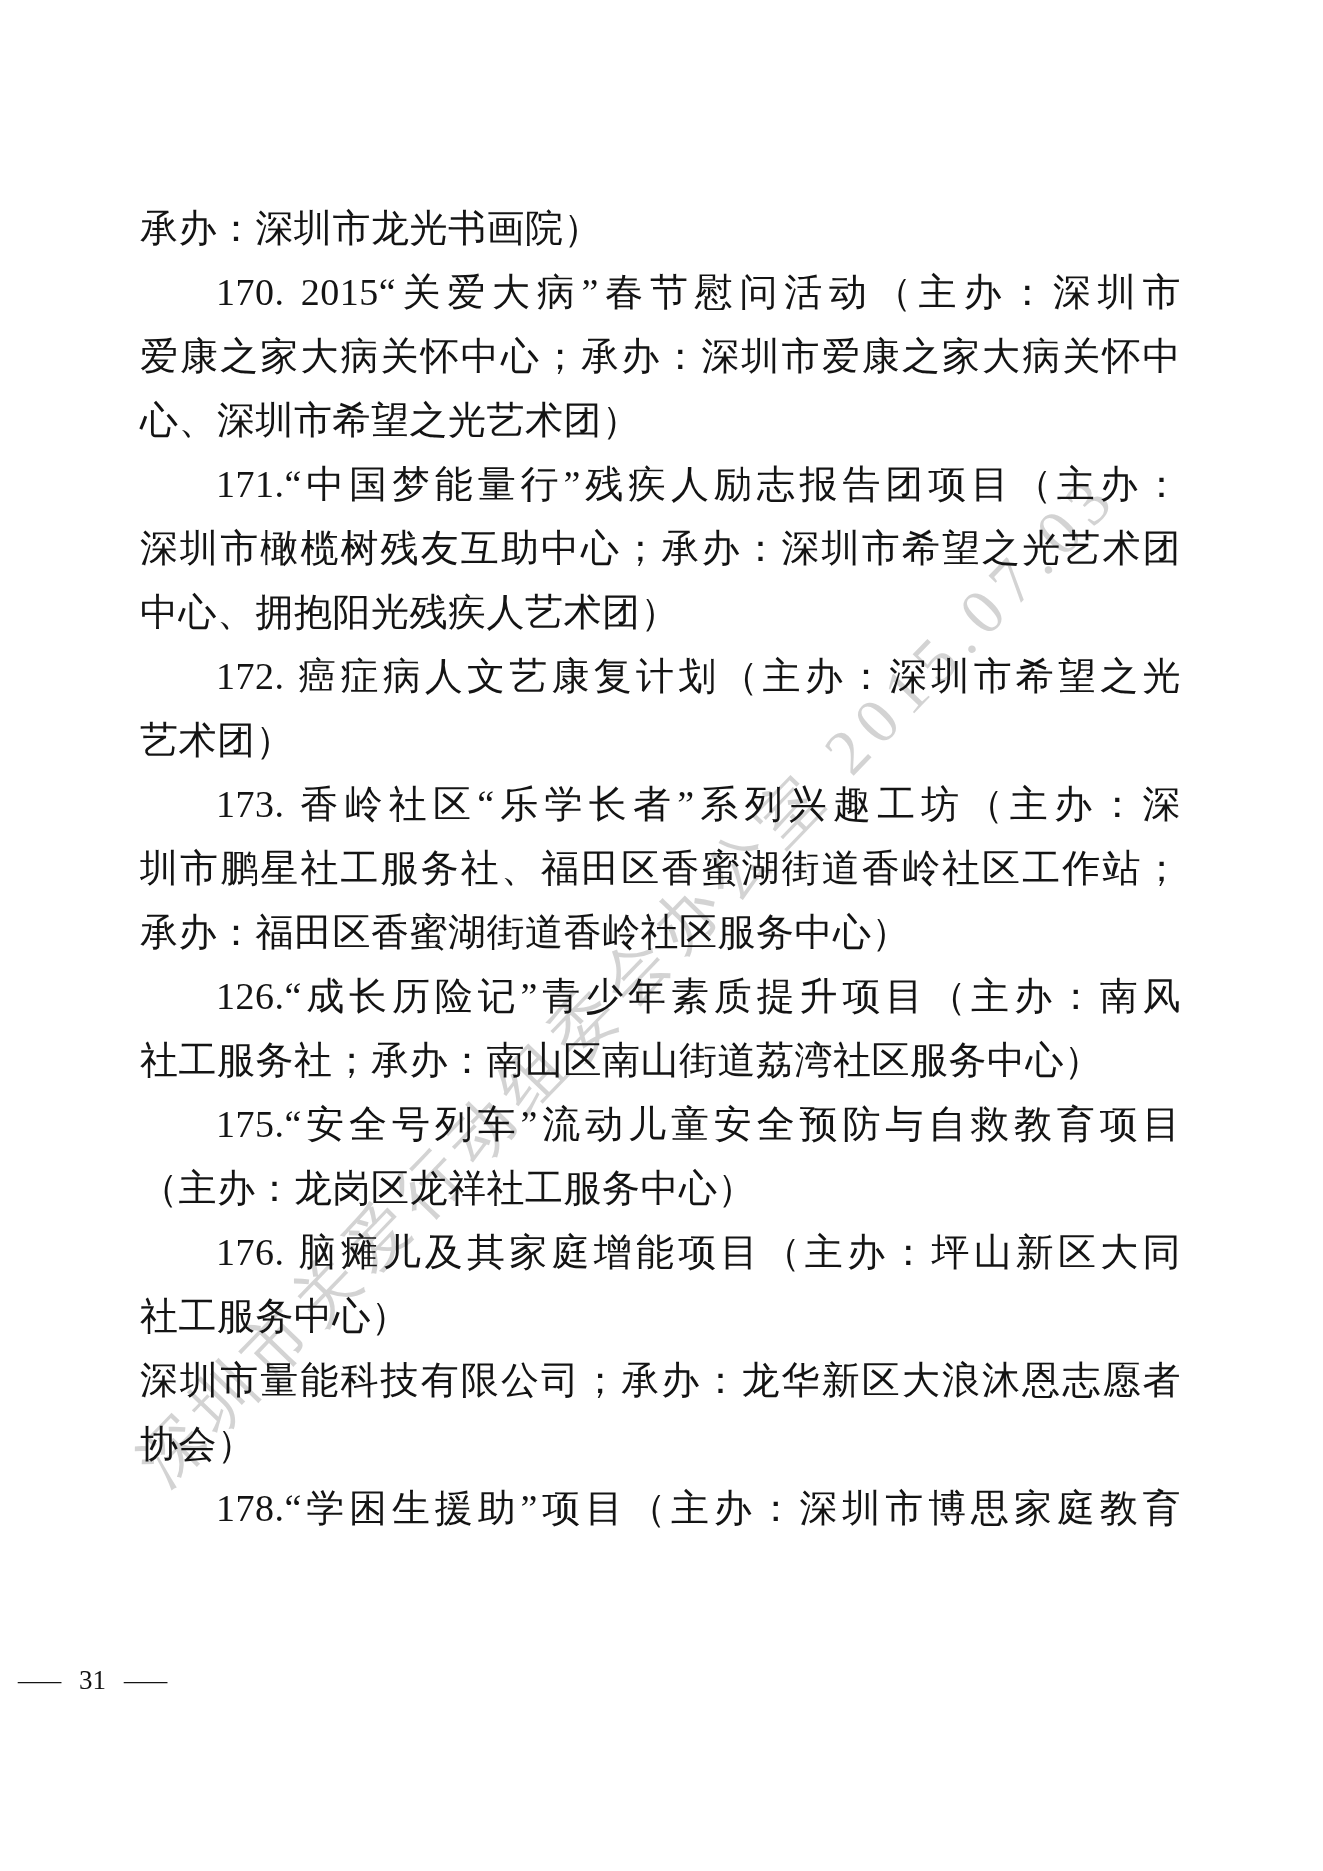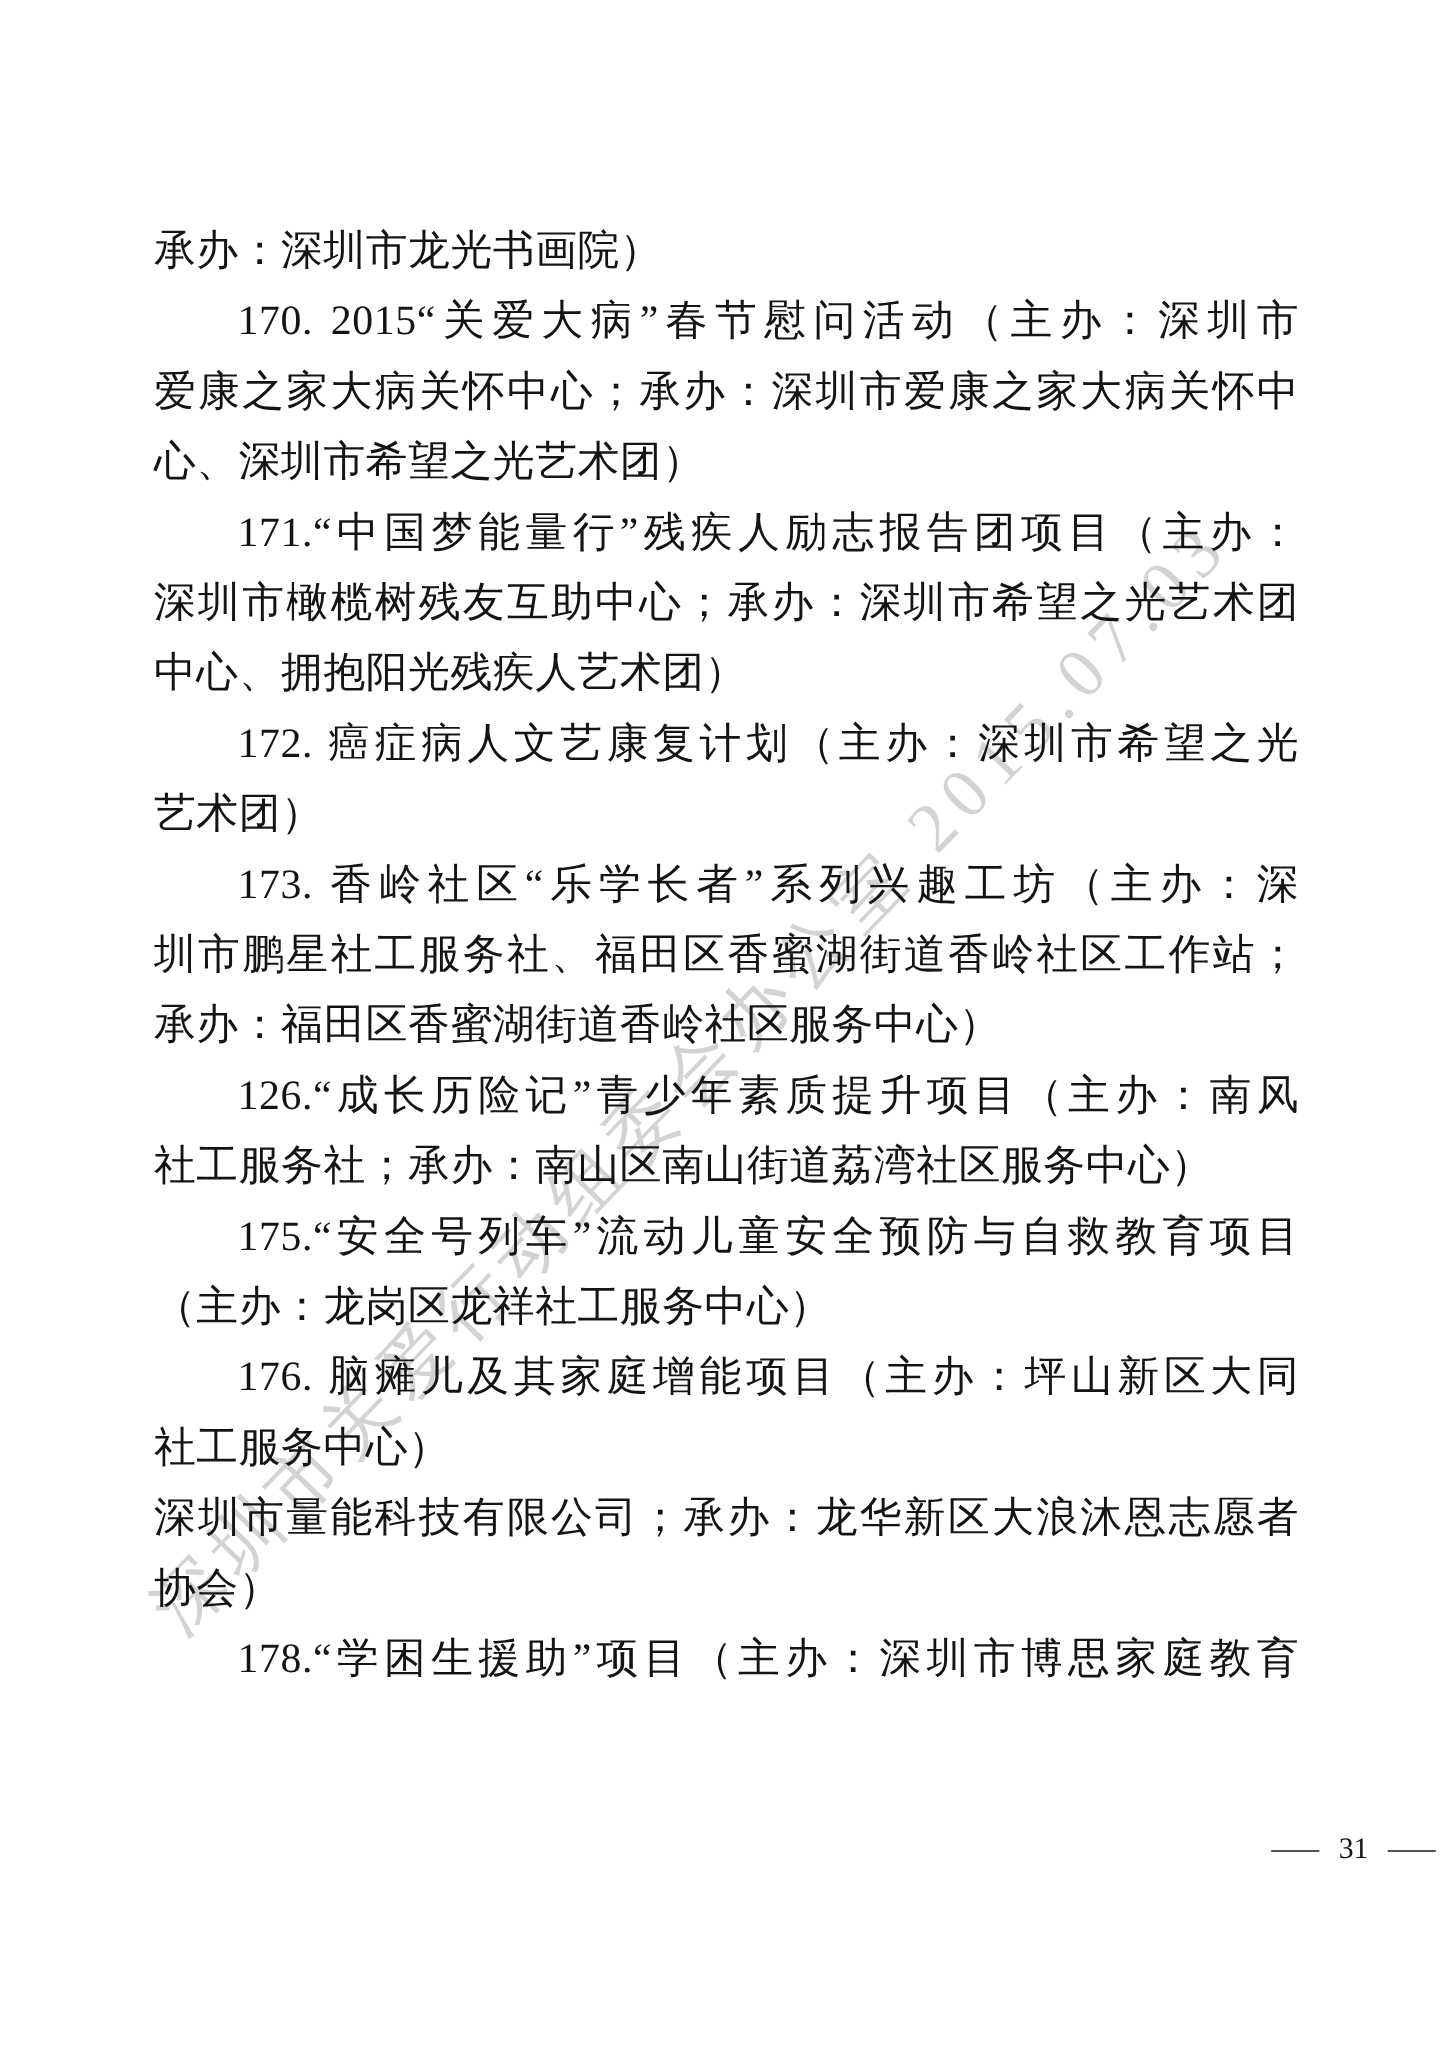--- a/index.html
+++ b/index.html
@@ -52,21 +52,21 @@
     overflow: hidden;
   }
   .line.indent {
     text-indent: 76px;
   }
   .footer {
     position: absolute;
     left: 0;
     width: 1323px;
     top: 1662px;
-    text-align: right;
+    text-align: left;
     font-size: 27px;
     line-height: 36px;
     color: #141414;
     z-index: 2;
   }
   .footer .dash {
     display: inline-block;
     margin: 0 26px;
     transform: scaleX(1.6);
   }

